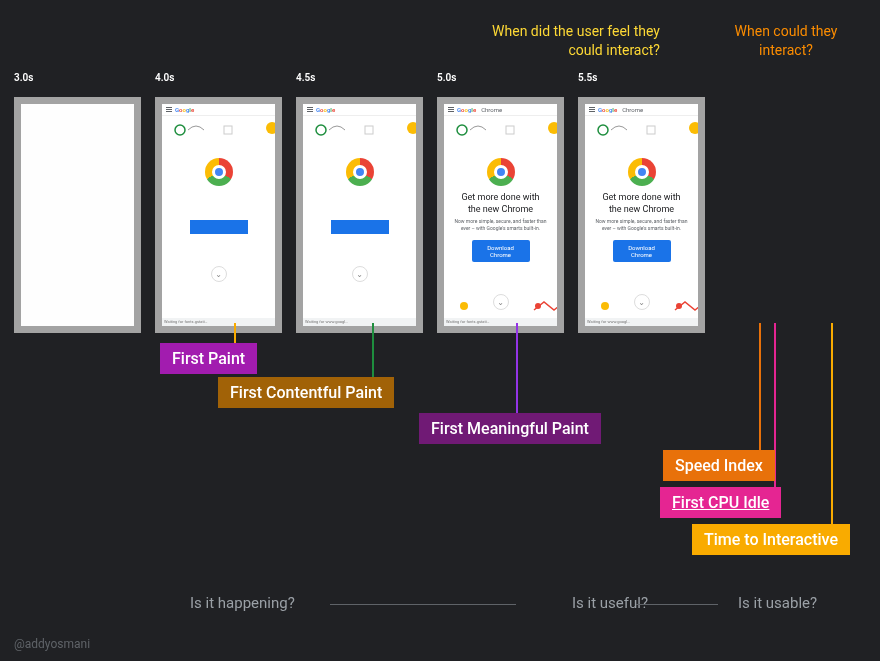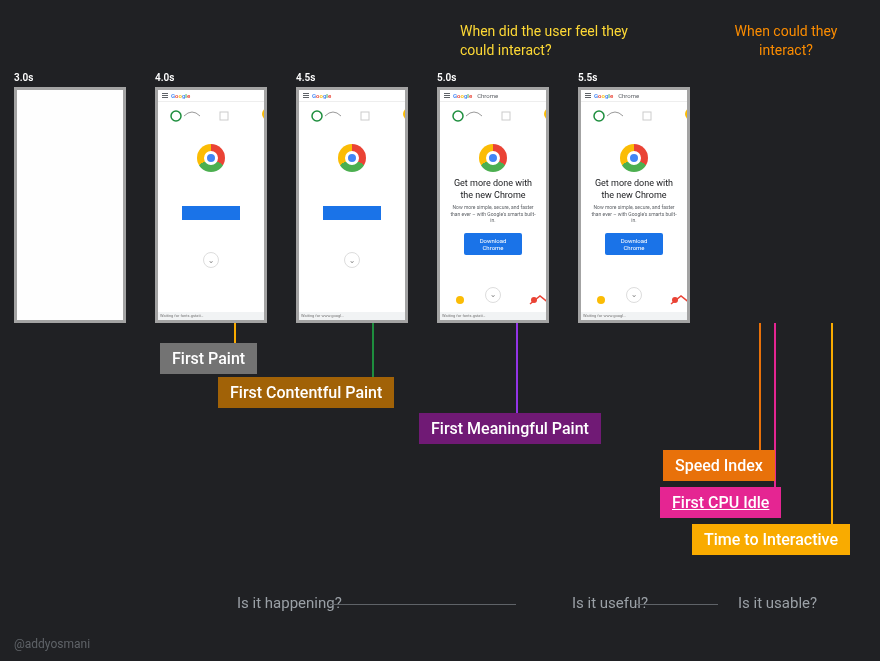--- a/index.html
+++ b/index.html
@@ -13,45 +13,45 @@
     overflow: hidden;
   }
   .top-questions {
     position: absolute;
     top: 22px;
     display: flex;
     width: 100%;
     font-size: 14px;
     line-height: 1.35;
   }
-  .q1 { position: absolute; left: 460px; width: 200px; text-align: left; color: #fdd835; }
+  .q1 { position: absolute; left: 460px; width: 200px; text-align: right; color: #fdd835; }
   .q2 { position: absolute; left: 706px; width: 160px; text-align: center; color: #fb8c00; }
 
   .timeline {
     position: absolute;
     top: 72px;
     left: 14px;
     width: 846px;
     display: flex;
   }
   .tcol {
     width: 141px;
     position: relative;
   }
   .tlabel {
     color: #fff;
     font-size: 10px;
     font-weight: 600;
-    margin-bottom: 4px;
+    margin-bottom: 14px;
   }
   .frame {
-    width: 112px;
+    width: 127px;
     height: 236px;
     background: #ffffff;
-    border: 3px solid #a3a3a3;
+    border: 7px solid #a3a3a3;
     position: relative;
     overflow: hidden;
   }
   .frame.blank { background: #fefefe; }
   .browbar {
     height: 12px;
     background: #fff;
     border-bottom: 1px solid #eee;
     display: flex;
     align-items: center;
@@ -93,36 +93,36 @@
   .vline.tti { background:#f9ab00; left: 831px; top: 323px; height: 204px; }
 
   .metric {
     position: absolute;
     color: #fff;
     font-size: 16px;
     font-weight: 500;
     padding: 6px 12px;
     white-space: nowrap;
   }
-  .m-fp  { background:#737373; left:160px; top:343px; }
+  .m-fp  { background:#a21caf; left:160px; top:343px; }
   .m-fcp { background:#a16207; left:218px; top:377px; }
   .m-fmp { background:#701a75; left:419px; top:413px; }
   .m-si  { background:#e8710a; left:663px; top:450px; }
   .m-fci { background:#e52592; left:660px; top:487px;text-decoration:underline; }
   .m-tti { background:#f9ab00; left:692px; top:524px; }
 
   .bottom-qs {
     position: absolute;
     top: 594px;
     left: 0;
     width: 100%;
     color: #9aa0a6;
     font-size: 15px;
   }
-  .bq1 { position:absolute; left: 190px; margin-left: 47px; }
+  .bq1 { position:absolute; left: 190px; }
   .bq2 { position:absolute; left: 536px; margin-left: 36px; }
   .bq3 { position:absolute; left: 738px; }
   .bline { position:absolute; height:1px; background:#5f6368; top: 604px; }
   .bl1 { left: 330px; width: 186px; }
   .bl2 { left: 636px; width: 82px; }
 
   .credit {
     position:absolute;
     bottom: 10px;
     left: 14px;

